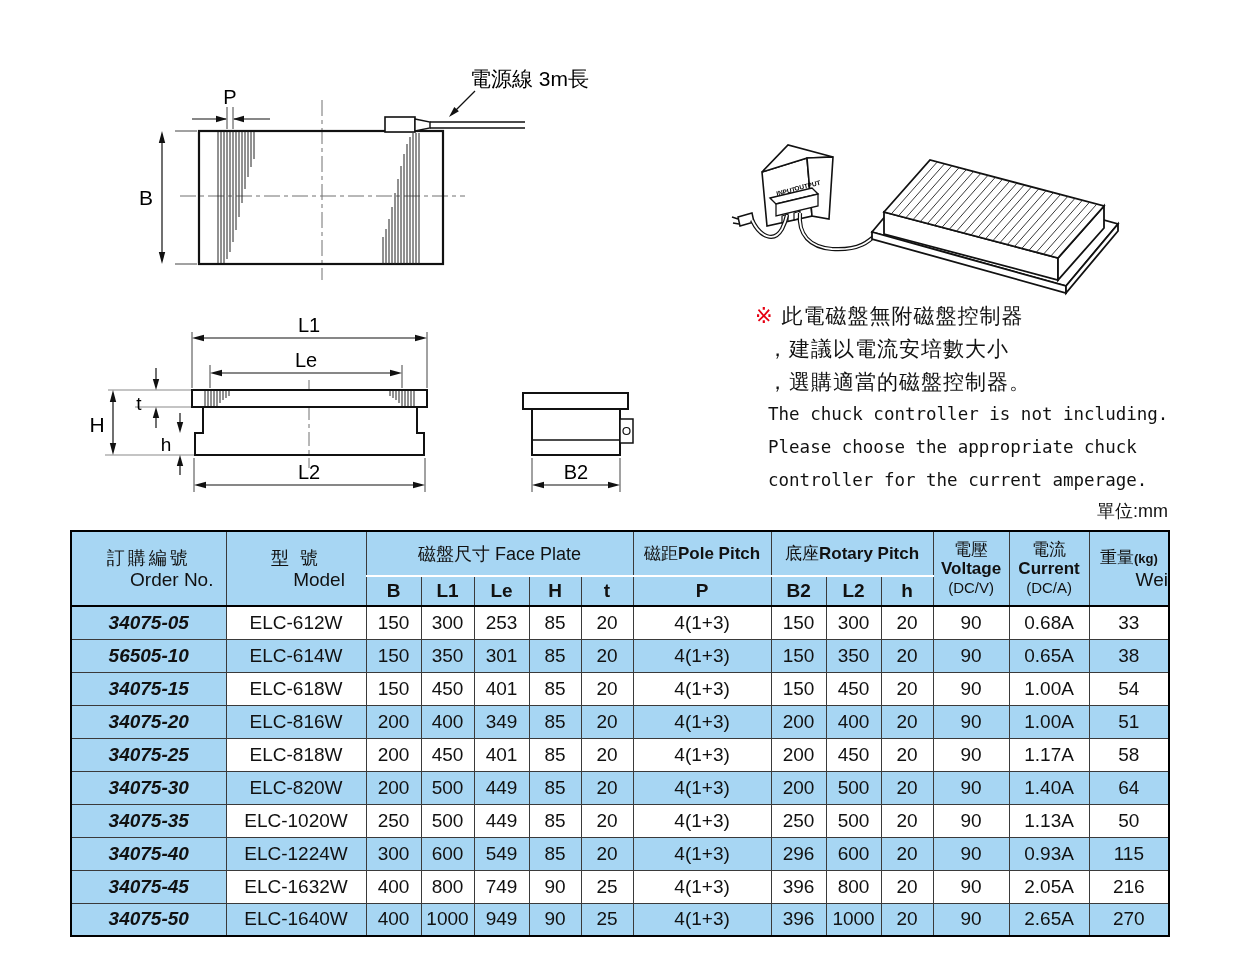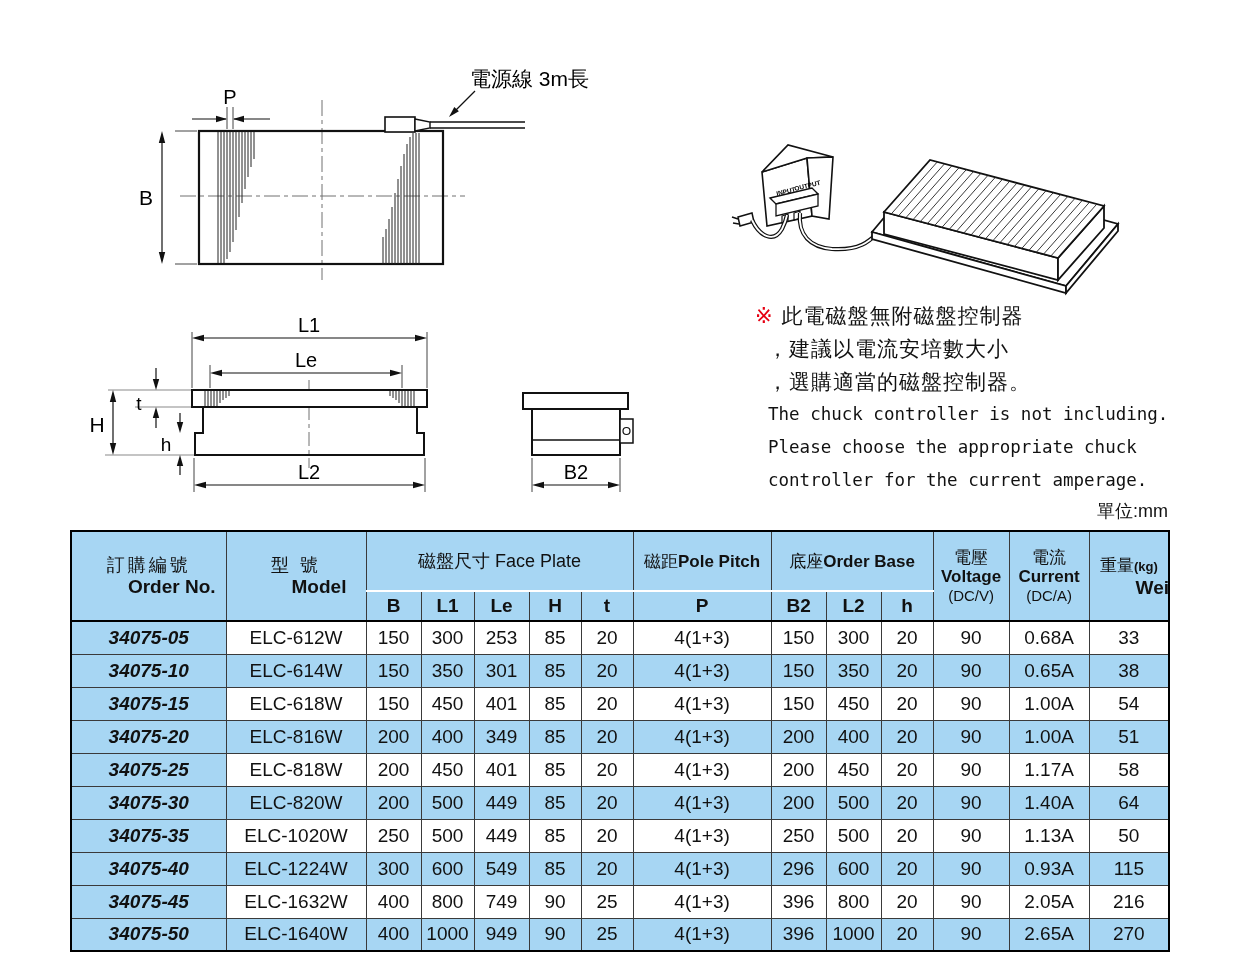--- a/index.html
+++ b/index.html
@@ -18,27 +18,27 @@
   .note .marker{color:var(--note-red,#e60012);padding-right:8px;}
   .unit-label{position:absolute;right:72px;top:499px;font-size:18px;}
 
   
   .spec-table{position:absolute;left:70px;top:530px;}
   table{border-collapse:collapse;table-layout:fixed;width:1098px;border:2.5px solid #000;}
   th,td{border:1px solid #3a3a3a;text-align:center;vertical-align:middle;padding:0;
         overflow:hidden;white-space:nowrap;}
   thead{border-bottom:2.5px solid #000;}
   thead th{background:var(--blue,#a7d6f3);font-weight:normal;}
-  tr.grow{height:60px;}
+  tr.grow{height:45px;}
   tr.srow{height:30px;}
   tbody tr{height:33px;}
   th.grp{border-bottom:2px solid #fff;}
   .zh-s{font-size:17px;}
   .zh-sp{font-size:18px;letter-spacing:3px;}
-  .en-b{font-weight:bold;font-size:19px;margin-left:46px;}
+  .en-b{font-weight:normal;font-size:19px;margin-left:46px;}
   .en-b2{font-weight:bold;font-size:17px;}
   .sub-th{font-weight:bold;font-size:19px;}
   .small-u{font-size:15px;}
   .kg{font-size:13px;font-weight:bold;}
   .hline{line-height:21px;}
   .hline3{line-height:19px;}
   tbody td{font-size:19px;background:#fff;}
   tbody td:first-child{background:var(--blue,#a7d6f3);font-weight:bold;font-style:italic;}
   tbody tr:nth-child(even) td{background:var(--blue,#a7d6f3);}
 </style>
@@ -212,21 +212,21 @@
             <div class="zh-sp hline">型 號</div>
             <div class="en-b hline">Model</div>
           </th>
           <th colspan="5" class="grp zh-s">
             <span style="font-size:18px">磁盤尺寸 Face Plate</span>
           </th>
           <th class="grp">
             <span class="zh-s">磁距</span><span class="en-b2">Pole Pitch</span>
           </th>
           <th colspan="3" class="grp">
-            <span class="zh-s">底座</span><span class="en-b2">Order Base</span>
+            <span class="zh-s">底座</span><span class="en-b2">Rotary Pitch</span>
           </th>
           <th rowspan="2">
             <div class="zh-s hline3">電壓</div>
             <div class="en-b2 hline3">Voltage</div>
             <div class="small-u hline3">(DC/V)</div>
           </th>
           <th rowspan="2">
             <div class="zh-s hline3">電流</div>
             <div class="en-b2 hline3">Current</div>
             <div class="small-u hline3">(DC/A)</div>
@@ -259,21 +259,21 @@
             <td>20</td>
             <td>4(1+3)</td>
             <td>150</td>
             <td>300</td>
             <td>20</td>
             <td>90</td>
             <td>0.68A</td>
             <td>33</td>
           </tr>
           <tr>
-            <td>34075-10</td>
+            <td>56505-10</td>
             <td>ELC-614W</td>
             <td>150</td>
             <td>350</td>
             <td>301</td>
             <td>85</td>
             <td>20</td>
             <td>4(1+3)</td>
             <td>150</td>
             <td>350</td>
             <td>20</td>

